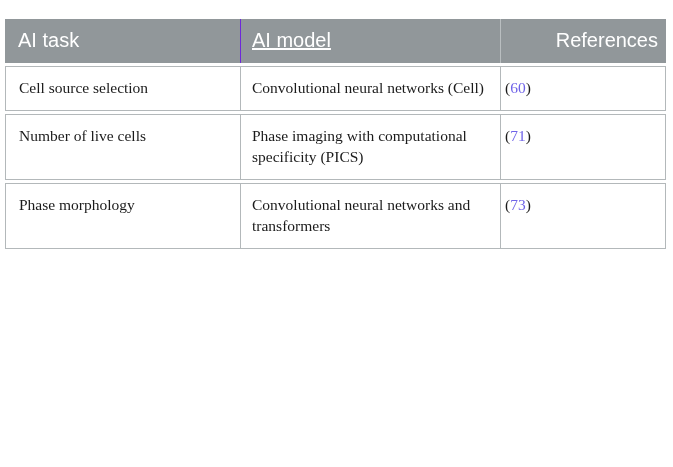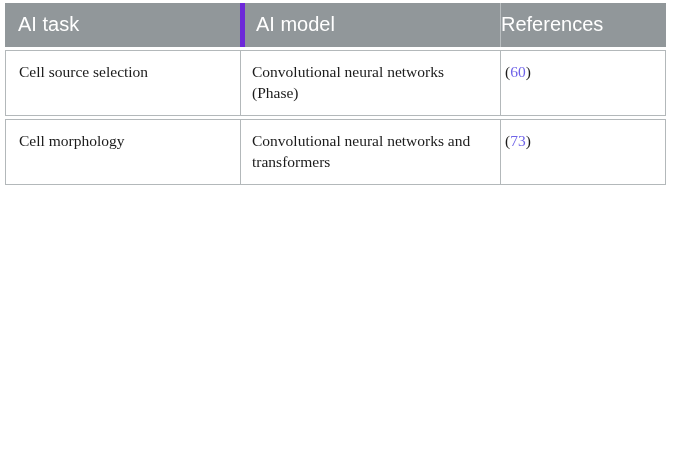--- a/index.html
+++ b/index.html
@@ -10,21 +10,21 @@
   body {
     width: 673px;
     height: 467px;
     font-family: "Liberation Serif", "DejaVu Serif", serif;
     -webkit-font-smoothing: antialiased;
   }
   #table-wrap {
     box-sizing: border-box;
     width: 673px;
     height: 327px;
-    padding: 0 7px 8px 5px;
+    padding: 16px 7px 8px 5px;
   }
   table.ai-table {
     width: 661px;
     border-collapse: separate;
     border-spacing: 0 3px;
     table-layout: fixed;
   }
   col.col-task   { width: 235px; }
   col.col-model  { width: 260px; }
   col.col-refs   { width: 166px; }
@@ -37,24 +37,25 @@
     font-weight: 400;
     font-size: 20px;
     line-height: 24px;
     text-align: left;
     padding: 9px 0 11px 13px;
     border: 0;
     vertical-align: middle;
   }
   thead th.th-model {
     padding-left: 11px;
-    border-left: 5px solid #6d28d9;
+    border-left: 1px solid #6d28d9;
+    text-decoration: underline;
   }
   thead th.th-refs {
-    text-align: left;
+    text-align: right;
     padding-left: 0;
     padding-right: 8px;
     border-left: 1px solid #b9bec0;
   }
 
   
   tbody td {
     font-family: "Liberation Serif", "DejaVu Serif", serif;
     font-size: 15.5px;
     line-height: 21px;
@@ -94,28 +95,33 @@
       <tr>
         <th class="th-task">AI task</th>
         <th class="th-model">AI model</th>
         <th class="th-refs">References</th>
       </tr>
     </thead>
     <tbody>
 
       <tr>
         <td class="td-task">Cell source selection</td>
-        <td class="td-model">Convolutional neural networks (Phase)</td>
+        <td class="td-model">Convolutional neural networks (Cell)</td>
         <td class="td-refs"><span class="ref-paren">(</span><span class="ref-num">60</span><span class="ref-paren">)</span></td>
       </tr>
 
 
+      <tr>
+        <td class="td-task">Number of live cells</td>
+        <td class="td-model">Phase imaging with computational specificity (PICS)</td>
+        <td class="td-refs"><span class="ref-paren">(</span><span class="ref-num">71</span><span class="ref-paren">)</span></td>
+      </tr>
 
       <tr>
-        <td class="td-task">Cell morphology</td>
+        <td class="td-task">Phase morphology</td>
         <td class="td-model">Convolutional neural networks and transformers</td>
         <td class="td-refs"><span class="ref-paren">(</span><span class="ref-num">73</span><span class="ref-paren">)</span></td>
       </tr>
 
 
     </tbody>
   </table>
 </div>
 
 </body></html>

